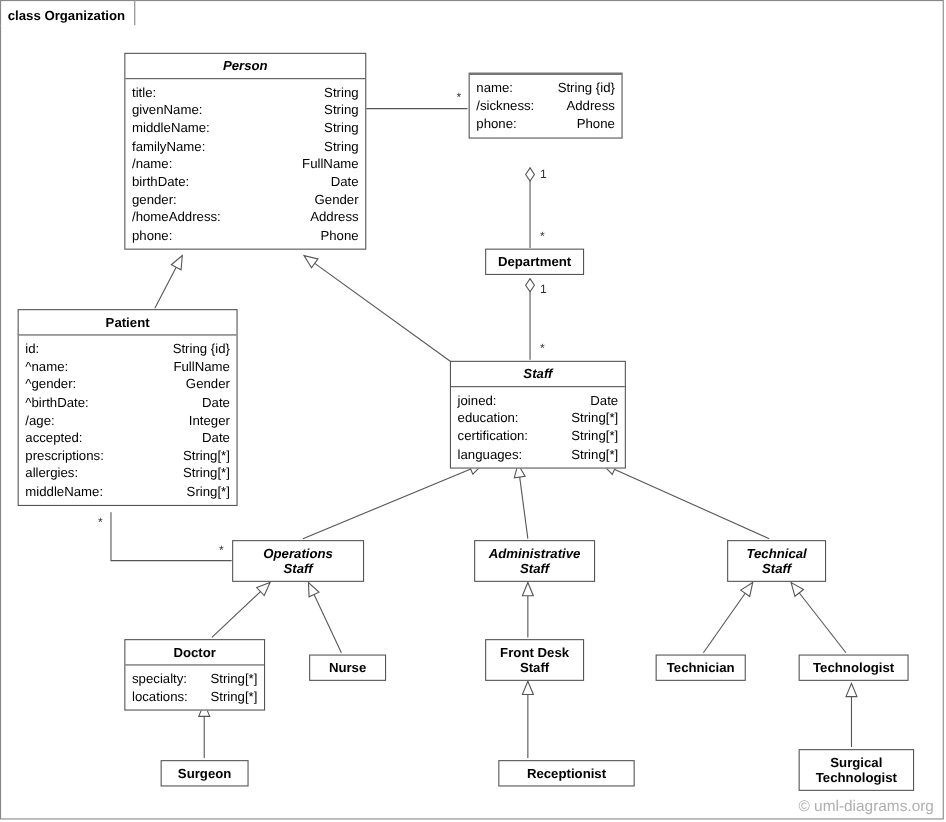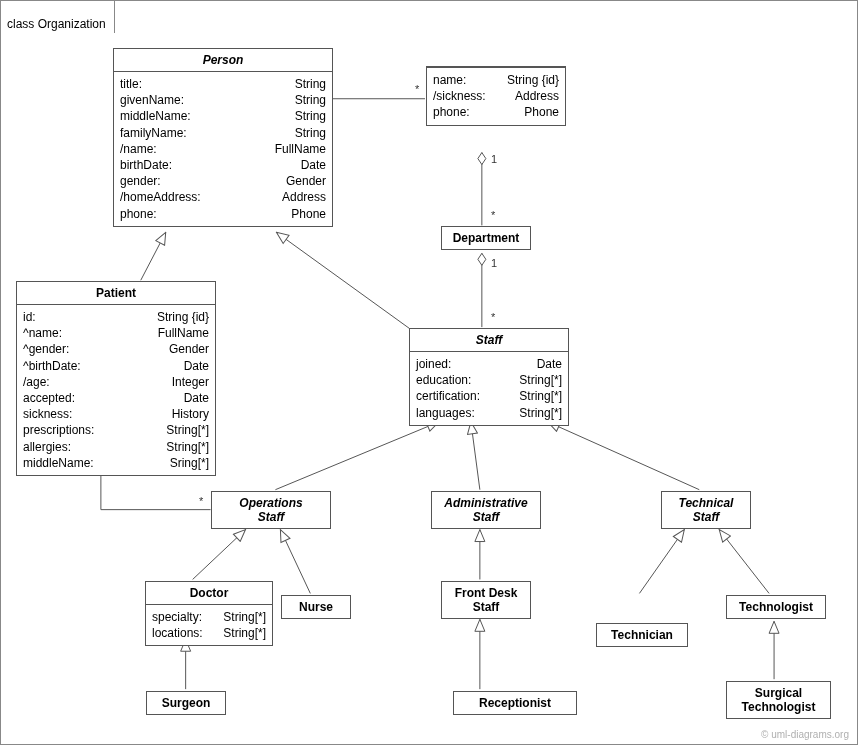--- a/index.html
+++ b/index.html
@@ -15,23 +15,23 @@
     border: 1px solid #888;
     margin: 0;
     box-sizing: border-box;
   }
   .frame-tab {
     position: absolute;
     top: -1px;
     left: -1px;
     border: 1px solid #888;
     border-bottom: none;
-    padding: 16px 8px 2px 6px;
+    padding: 6px 8px 2px 6px;
     background: #fff;
-    font-weight: normal;
+    font-weight: bold;
     font-size: 12px;
   }
   .frame-tab::after {
     content: "";
     position: absolute;
     right: -8px;
     top: -1px;
     width: 0; height: 0;
     border-top: 0 solid transparent;
   }
@@ -64,21 +64,21 @@
   }
   .mult {
     position: absolute;
     font-size: 11px;
     color: #333;
   }
   .credit {
     position: absolute;
     right: 8px;
     bottom: 4px;
-    font-size: 10px;
+    font-size: 14px;
     color: #b0b0b0;
     margin-top: 20px;
   }
 </style>
 </head>
 <body>
 
 <div class="frame">
   <div class="frame-tab">class Organization</div>
 
@@ -223,24 +223,20 @@
         </div>
         <div class="attr-row">
           <span class="attr-name">/age:</span>
           <span class="attr-type">Integer</span>
         </div>
         <div class="attr-row">
           <span class="attr-name">accepted:</span>
           <span class="attr-type">Date</span>
         </div>
         <div class="attr-row">
-          <span class="attr-name">sickness:</span>
-          <span class="attr-type">History</span>
-        </div>
-        <div class="attr-row">
           <span class="attr-name">prescriptions:</span>
           <span class="attr-type">String[*]</span>
         </div>
         <div class="attr-row">
           <span class="attr-name">allergies:</span>
           <span class="attr-type">String[*]</span>
         </div>
         <div class="attr-row">
           <span class="attr-name">middleName:</span>
           <span class="attr-type">Sring[*]</span>
@@ -279,21 +275,21 @@
   <div class="class-box" style="left:430px; top:490px; width:110px">
     <div class="class-title">Administrative
 Staff</div>
   </div>
 
   <div class="class-box" style="left:660px; top:490px; width:90px">
     <div class="class-title">Technical
 Staff</div>
   </div>
 
-  <div class="class-box" style="left:144px; top:580px; width:128px">
+  <div class="class-box" style="left:112px; top:580px; width:128px">
     <div class="class-title simple" style="font-style:normal">Doctor</div>
     <div class="class-sep"></div>
     <div class="class-attrs">
         <div class="attr-row">
           <span class="attr-name">specialty:</span>
           <span class="attr-type">String[*]</span>
         </div>
         <div class="attr-row">
           <span class="attr-name">locations:</span>
           <span class="attr-type">String[*]</span>
@@ -303,21 +299,21 @@
 
   <div class="class-box" style="left:280px; top:594px; width:70px">
     <div class="class-title simple" style="font-style:normal">Nurse</div>
   </div>
 
   <div class="class-box" style="left:440px; top:580px; width:90px">
     <div class="class-title simple" style="font-style:normal">Front Desk
 Staff</div>
   </div>
 
-  <div class="class-box" style="left:595px; top:622px; width:92px">
+  <div class="class-box" style="left:595px; top:594px; width:82px">
     <div class="class-title simple" style="font-style:normal">Technician</div>
   </div>
 
   <div class="class-box" style="left:725px; top:594px; width:100px">
     <div class="class-title simple" style="font-style:normal">Technologist</div>
   </div>
 
   <div class="class-box" style="left:145px; top:690px; width:80px">
     <div class="class-title simple" style="font-style:normal">Surgeon</div>
   </div>

